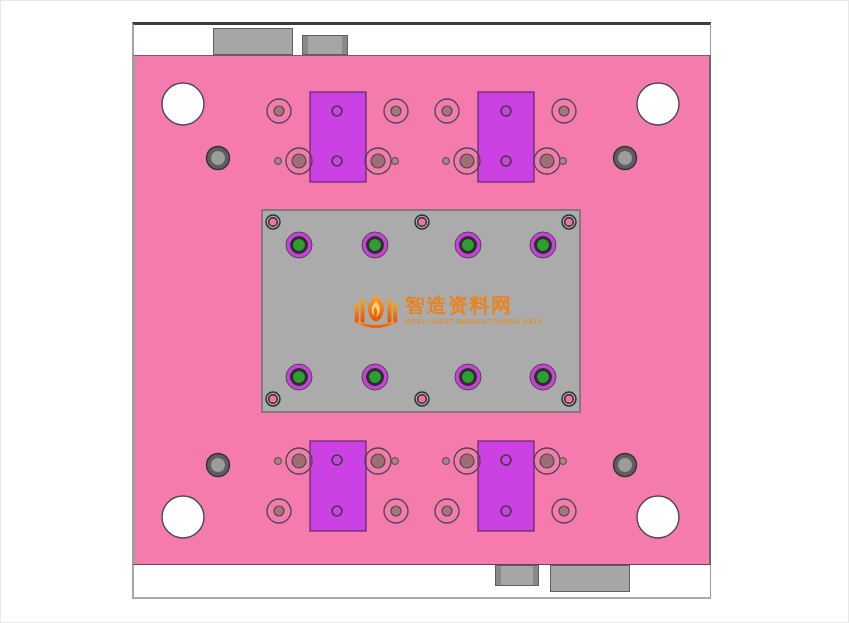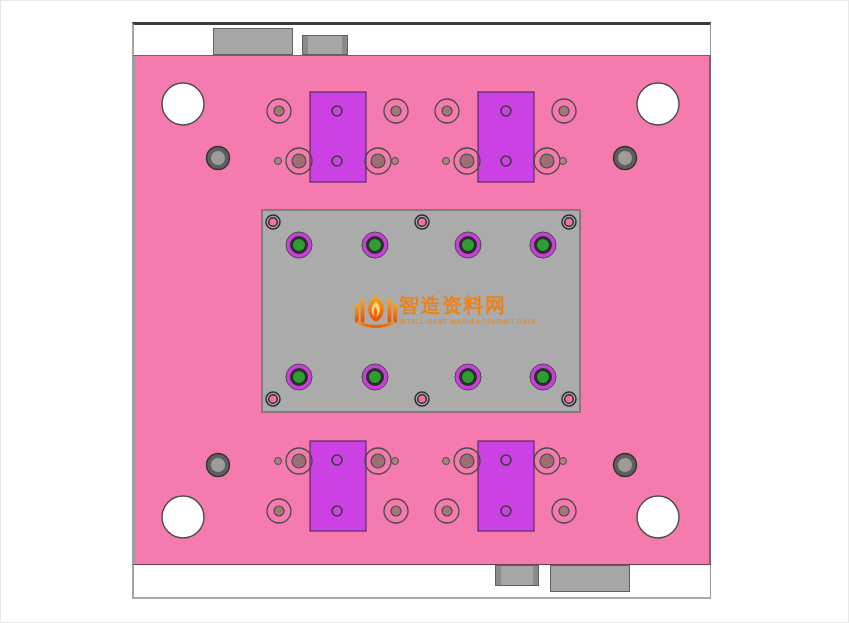--- a/index.html
+++ b/index.html
@@ -28,21 +28,21 @@
   .tab{background:var(--tab_gray);border:1px solid #5f5f5f;}
   #tab-top-big{left:212px;top:27px;width:80px;height:27px;}
   #tab-top-small{left:301px;top:34px;width:46px;height:20px;
     background:linear-gradient(90deg,var(--tab_dark) 0 5px,var(--tab_gray) 5px calc(100% - 5px),var(--tab_dark) calc(100% - 5px));}
   #tab-bottom-small{left:494px;top:564px;width:44px;height:21px;
     background:linear-gradient(90deg,var(--tab_dark) 0 5px,var(--tab_gray) 5px calc(100% - 5px),var(--tab_dark) calc(100% - 5px));}
   #tab-bottom-big{left:549px;top:564px;width:80px;height:27px;}
   
   #feature-layer{left:0;top:0;width:849px;height:623px;pointer-events:none;}
   
-  #watermark{left:352px;top:291px;display:flex;align-items:center;gap:0;}
+  #watermark{left:352px;top:291px;display:flex;align-items:center;gap:6px;}
   #wm-text{display:flex;flex-direction:column;justify-content:center;}
   #wm-title{
     font-size:20px;font-weight:bold;line-height:1.05;letter-spacing:1.5px;
     color:var(--wm_orange);white-space:nowrap;
   }
   #wm-subtitle{
     font-size:6.5px;letter-spacing:0.55px;color:var(--wm_orange_light);
     margin-top:2px;white-space:nowrap;font-weight:bold;
   }
 </style>

